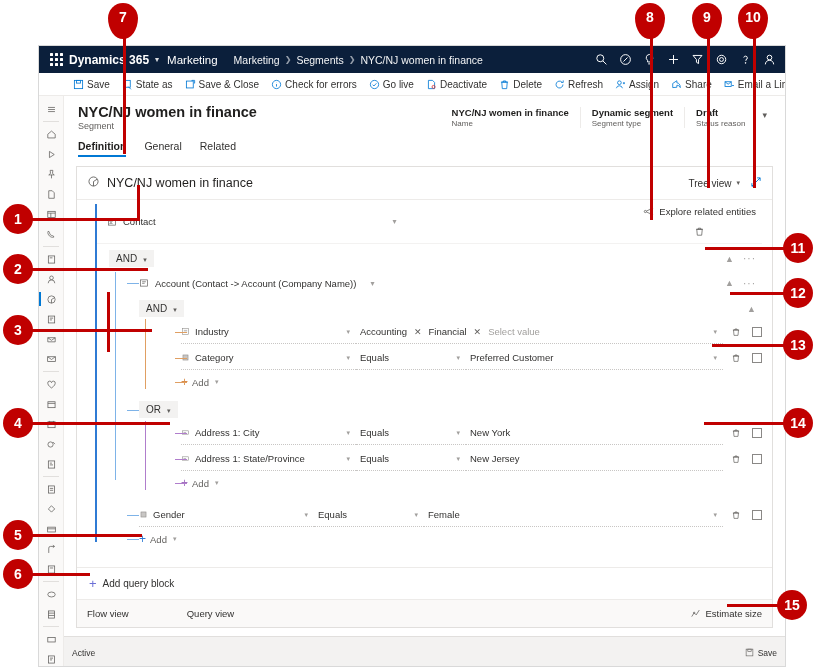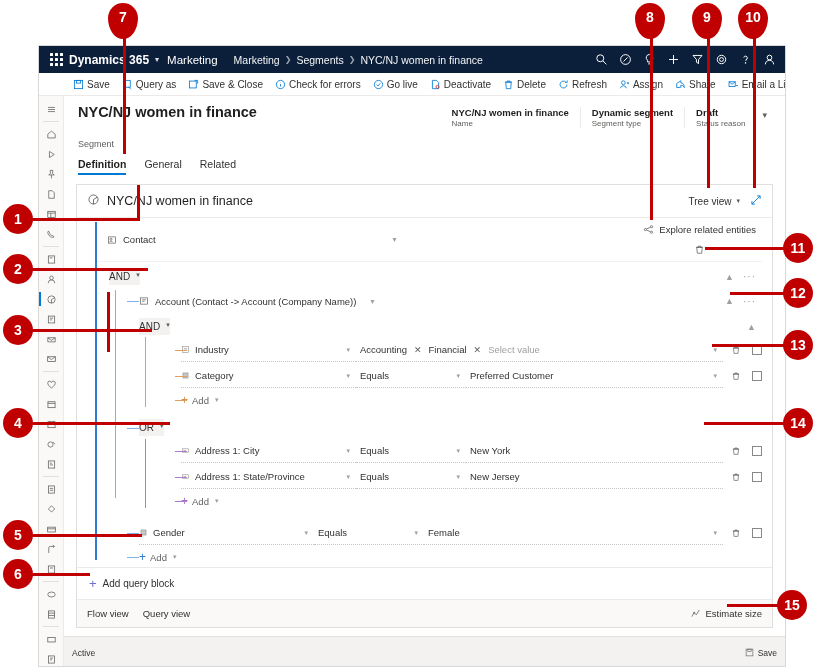--- a/index.html
+++ b/index.html
@@ -73,21 +73,21 @@
   }
   .rail-ico svg{width:11px;height:11px;stroke:#605e5c;fill:none;stroke-width:1.1;}
   .rail-ico.sel::before{content:"";position:absolute;left:-2px;top:3px;width:2px;height:14px;background:#0078d4;}
   .rail-sep{width:16px;height:1px;background:#e1dfdd;margin:2px 0;flex-shrink:0;}
 
   
   .main{flex:1;display:flex;flex-direction:column;min-width:0;background:#fff;position:relative;}
 
   .rec-header{padding:8px 14px 0 14px;display:flex;}
   .rec-title{font-size:14.5px;font-weight:600;color:#201f1e;line-height:1.2;}
-  .rec-sub{font-size:9px;color:#605e5c;margin-top:18px;}
+  .rec-sub{font-size:9px;color:#605e5c;margin-top:0;}
   .hdr-fields{margin-left:auto;display:flex;align-items:flex-start;padding-top:3px;}
   .hfield{padding:0 11px;border-left:1px solid #edebe9;}
   .hfield:first-child{border-left:none;}
   .hf-val{font-size:9.5px;font-weight:bold;color:#201f1e;white-space:nowrap;}
   .hf-lbl{font-size:8px;color:#605e5c;margin-top:1px;}
   .hdr-chev{font-size:9px;color:#605e5c;padding:3px 4px 0 6px;cursor:pointer;}
 
   .tabs{display:flex;padding:0 14px;margin-top:7px;border-bottom:1px solid transparent;}
   .tab{font-size:10.5px;color:#323130;padding:2px 8px 5px 0;margin-right:10px;cursor:pointer;position:relative;}
   .tab.active{font-weight:bold;color:#201f1e;}
@@ -120,22 +120,22 @@
     display:flex;align-items:center;padding:6px 0 6px 10px;border-bottom:1px solid #f3f2f1;
   }
   .entity-row .ico svg{width:10px;height:10px;stroke:#605e5c;fill:none;stroke-width:1.1;}
   .entity-name{font-size:9.5px;color:#323130;margin-left:6px;}
   .entity-chev{margin-left:auto;font-size:8px;color:#a19f9d;padding-right:10px;}
   .ent-actions{margin-left:auto;display:flex;align-items:center;gap:9px;font-size:9.5px;color:#323130;padding-right:6px;flex-direction:column;}
   .ent-actions .act{display:flex;align-items:center;gap:5px;cursor:pointer;}
   .ent-actions svg{width:11px;height:11px;stroke:#605e5c;fill:none;stroke-width:1.1;}
 
   .op-pill{
-    display:inline-flex;align-items:flex-start;gap:6px;background:#f3f2f1;
-    padding:3px 0;font-size:10px;color:#323130;cursor:pointer;
+    display:inline-flex;align-items:flex-end;gap:6px;background:#f3f2f1;
+    padding:3px 7px;font-size:10px;color:#323130;cursor:pointer;
   }
   .op-pill .chev{font-size:7px;color:#605e5c;}
 
   .lvl{position:relative;}
   .branch{position:absolute;width:1px;top:0;bottom:0;}
 
   .cond-row{
     display:flex;align-items:center;height:26px;font-size:9.5px;color:#323130;position:relative;
   }
   .fld{display:flex;align-items:center;gap:5px;flex:0 0 175px;border-bottom:1px dotted #c8c6c4;height:24px;}
@@ -161,21 +161,21 @@
   .add-row .plus{font-size:12px;margin-right:4px;}
   .add-row .chev{font-size:7px;margin-left:6px;color:#a19f9d;}
 
   .addquery{
     display:flex;align-items:center;gap:6px;padding:8px 0 8px 12px;
     font-size:10px;color:#323130;border-top:1px solid #edebe9;background:#fff;cursor:pointer;
   }
   .addquery .plus{color:#6b6fd6;font-size:13px;}
   .designer-footer{
     display:flex;align-items:center;padding:8px 10px;border-top:1px solid #edebe9;
-    background:#faf9f8;font-size:9.5px;color:#323130;
+    background:#faf9f8;font-size:9.5px;color:#323130;gap:44px;
   }
   .dfoot-link{margin-right:14px;cursor:pointer;}
   .estimate{margin-left:auto;display:flex;align-items:center;gap:5px;cursor:pointer;}
   .estimate svg{width:11px;height:11px;stroke:#605e5c;fill:none;stroke-width:1.1;}
 
   .statusbar{
     height:32px;background:#f3f2f1;border-top:1px solid #e1dfdd;display:flex;align-items:center;
     padding:0 8px 0 8px;font-size:8.5px;color:#323130;flex-shrink:0;
   }
   .status-save{margin-left:auto;display:flex;align-items:center;gap:4px;cursor:pointer;}
@@ -305,21 +305,21 @@
           <rect x="2" y="2" width="12" height="12"></rect>
           <rect x="5" y="2" width="6" height="4"></rect>
         </svg>
       <span class="lbl">Save</span>
     </div>
     <div class="cmd">
       <svg viewBox="0 0 16 16">
           <rect x="2" y="2" width="10" height="10"></rect>
           <path d="M9 11l4 4"></path>
         </svg>
-      <span class="lbl">Query as</span>
+      <span class="lbl">State as</span>
     </div>
     <div class="cmd">
       <svg viewBox="0 0 16 16">
           <rect x="2" y="3" width="10" height="10"></rect>
           <path d="M10 3v-1h4v4h-1"></path>
         </svg>
       <span class="lbl">Save &amp; Close</span>
     </div>
     <div class="cmd">
       <svg viewBox="0 0 16 16">

